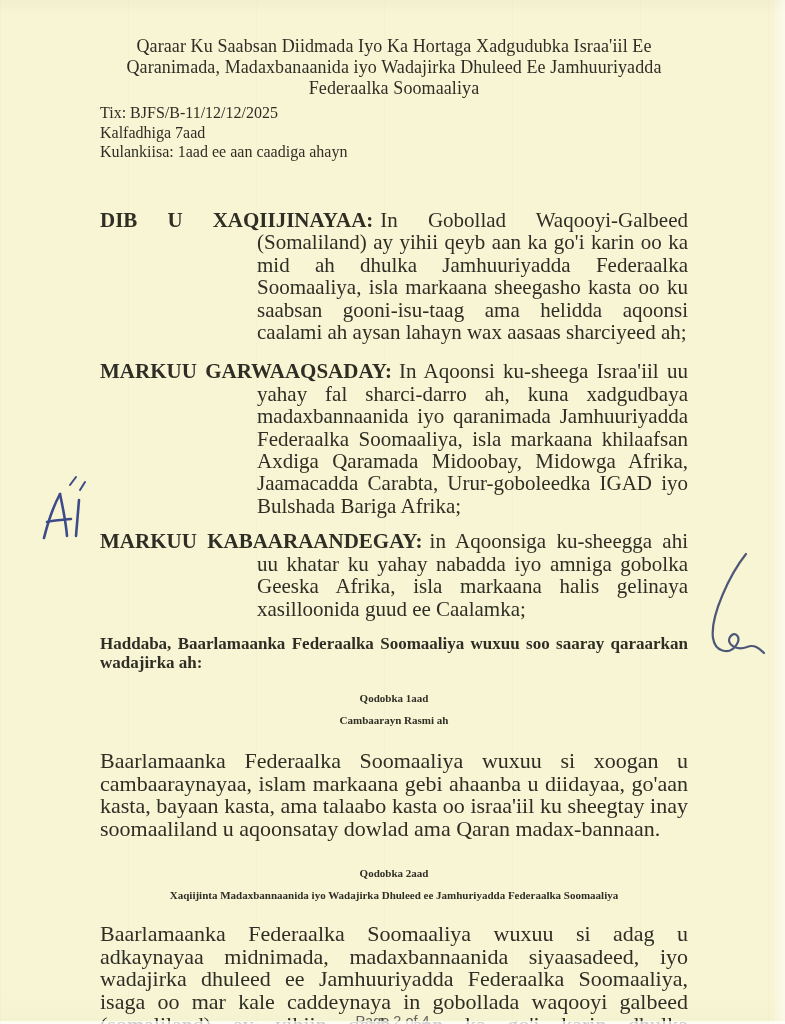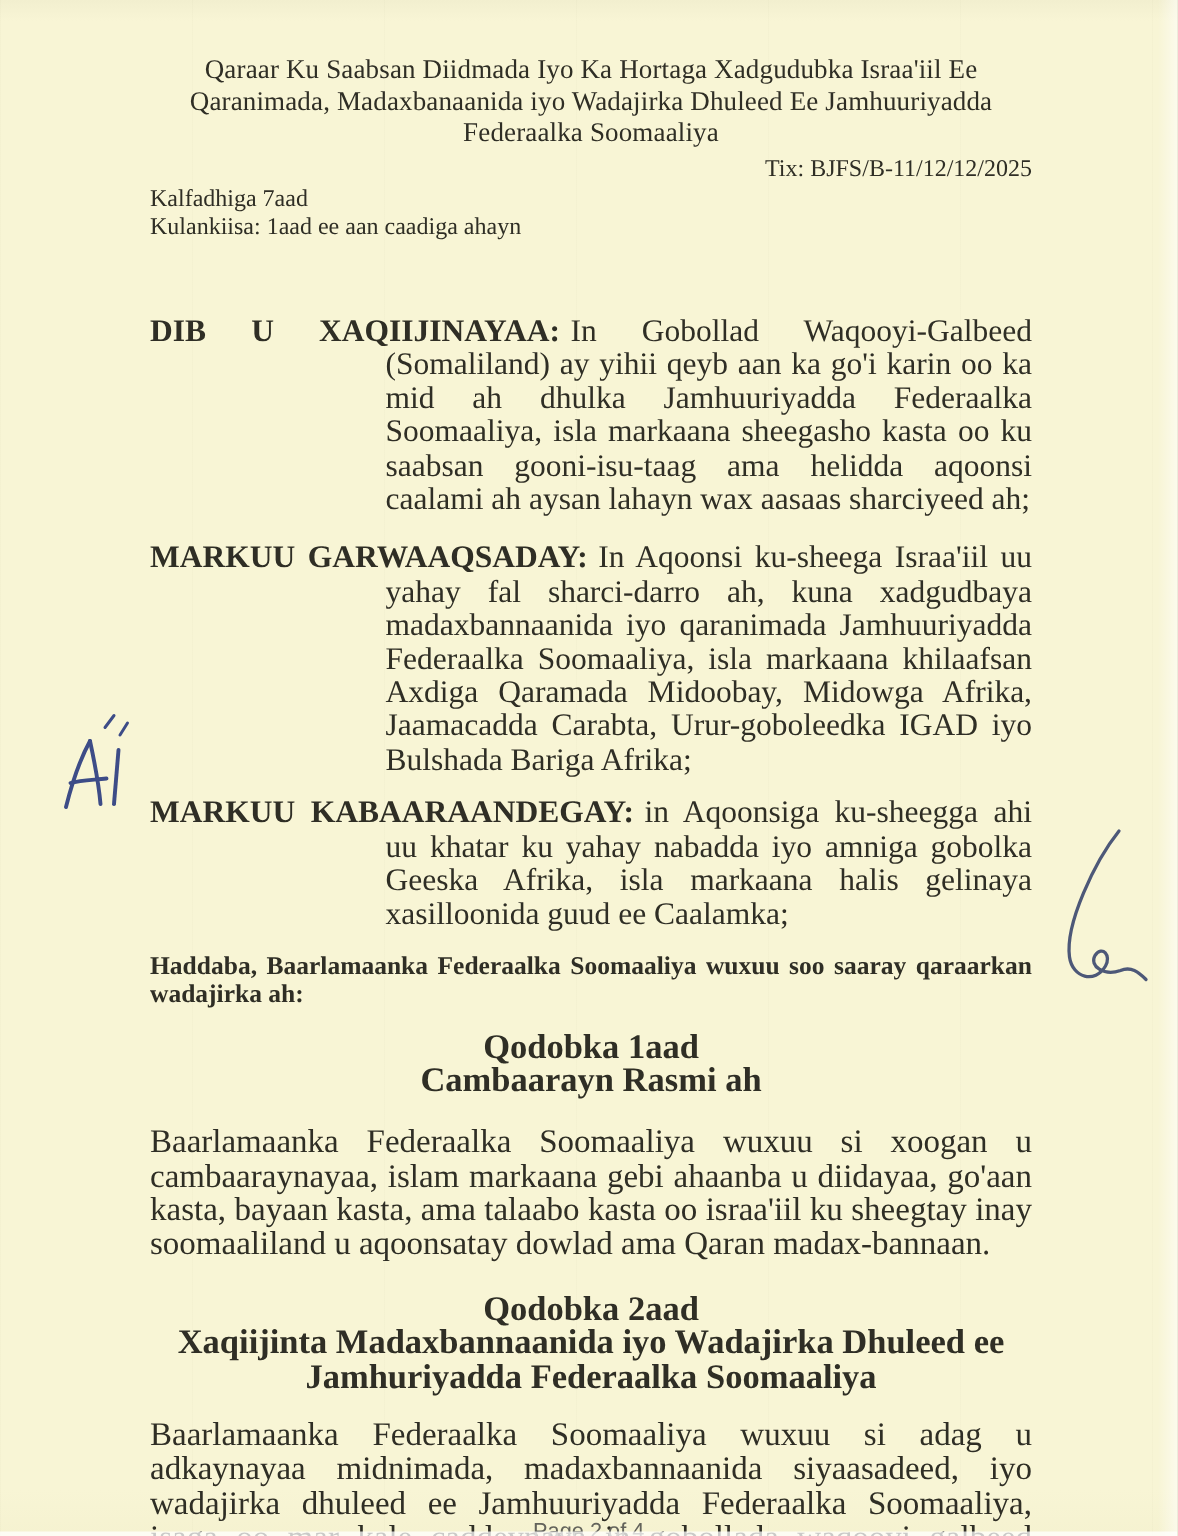--- a/index.html
+++ b/index.html
@@ -33,21 +33,21 @@
   }
   .content{
     position:absolute;left:100px;top:36px;width:588px;
   }
   .doc-title{
     text-align:center;
     font-size:18px;line-height:21px;
     letter-spacing:.1px;
   }
   .meta-row{
-    display:flex;justify-content:flex-end;align-items:baseline;
+    display:flex;justify-content:flex-start;align-items:baseline;
     margin-top:4px;font-size:16px;line-height:20px;
   }
   .meta-date{margin-right:36px;}
   .meta-line{font-size:16px;line-height:19px;}
   .bold{font-weight:bold;}
   .clause{
     font-size:21px;line-height:22.4px;
     text-align:justify;
     padding-left:157px;text-indent:-157px;
   }
@@ -56,21 +56,21 @@
   .clause-2{margin-top:17px;}
   .clause-3{margin-top:13px;}
   .intro{
     margin-top:14px;
     font-size:17px;line-height:19px;
     font-weight:bold;text-align:justify;
   }
   .article-heading{
     margin-top:15px;
     text-align:center;font-weight:bold;
-    font-size:23px;line-height:22.4px;
+    font-size:11px;line-height:22.4px;
   }
   .article-heading.second{margin-top:21px;}
   .article-body{
     font-size:22px;line-height:22.8px;text-align:justify;
   }
   .body-1{margin-top:18px;}
   .body-2{margin-top:16px;}
   .page-footer{
     position:absolute;left:0;top:1013px;width:100%;
     text-align:center;font-size:14.5px;color:var(--footer-text);

